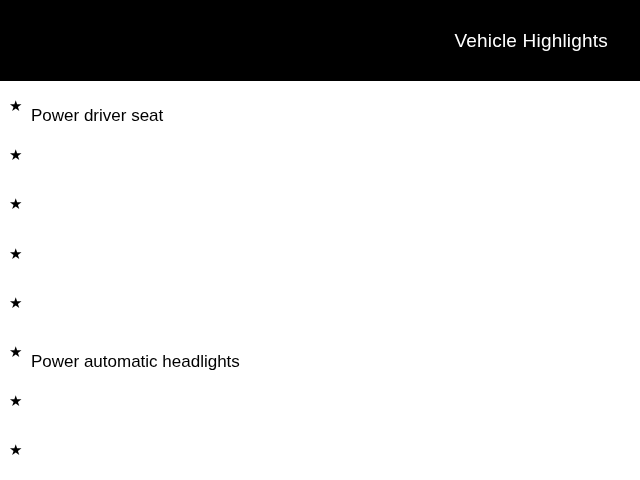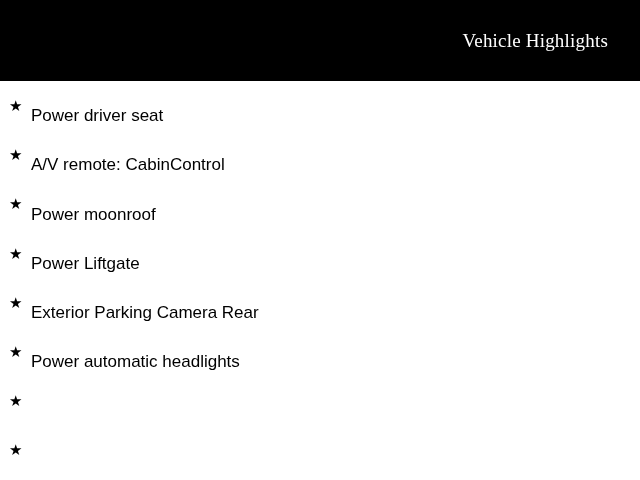--- a/index.html
+++ b/index.html
@@ -24,21 +24,20 @@
     top: 0;
     left: 0;
     width: 640px;
     height: 81px;
     background: #000000;
     display: flex;
     align-items: center;
     justify-content: flex-end;
     box-sizing: border-box;
     padding-right: 32px;
-    font-family: Liberation Serif, serif;
   }
   #header-title {
     color: #ffffff;
     font-size: 19px;
     font-weight: normal;
     letter-spacing: 0.2px;
     line-height: 1;
   }
   #highlights-list {
     position: absolute;
@@ -83,36 +82,32 @@
 
   <ul id="highlights-list">
 
     <li class="highlight-item">
       <span class="bullet-star">★</span>
       <span class="item-label">Power driver seat</span>
     </li>
 
     <li class="highlight-item">
       <span class="bullet-star">★</span>
-      <span class="item-label">A/V remote: CabinControl</span>
     </li>
 
     <li class="highlight-item">
       <span class="bullet-star">★</span>
-      <span class="item-label">Power moonroof</span>
     </li>
 
     <li class="highlight-item">
       <span class="bullet-star">★</span>
-      <span class="item-label">Power Liftgate</span>
     </li>
 
     <li class="highlight-item">
       <span class="bullet-star">★</span>
-      <span class="item-label">Exterior Parking Camera Rear</span>
     </li>
 
     <li class="highlight-item">
       <span class="bullet-star">★</span>
       <span class="item-label">Power automatic headlights</span>
     </li>
 
     <li class="highlight-item">
       <span class="bullet-star">★</span>
     </li>

